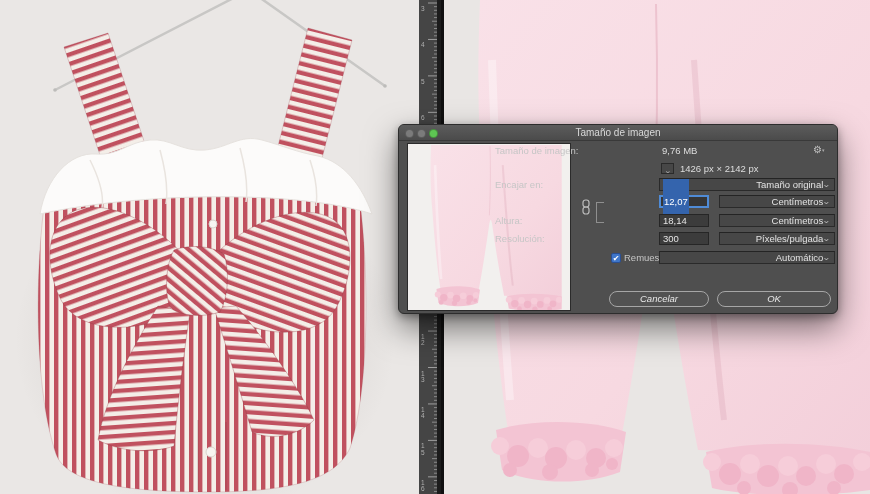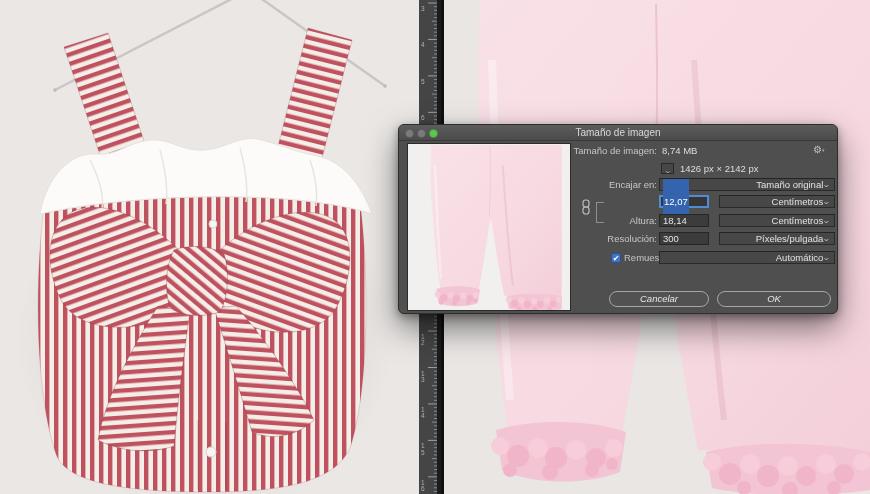--- a/index.html
+++ b/index.html
@@ -19,21 +19,21 @@
             border-bottom:1px solid #393939;border-radius:5px 5px 0 0;}
   .title{display:block;text-align:center;line-height:15px;font-size:10px;color:#d9d9d9;}
   .lights{position:absolute;left:6px;top:4px;display:flex;gap:3px;}
   .light{width:7px;height:7px;border-radius:50%;border:0.5px solid rgba(0,0,0,.25);}
   .light.g1,.light.g2{background:#7b7b7b;}
   .light.g3{background:#5ec553;}
 
   .preview{position:absolute;left:8px;top:18px;width:162px;height:166px;
            background:#f2f0ee;border:1px solid #2b2b2b;overflow:hidden;}
 
-  .lbl{position:absolute;left:96px;width:162px;text-align:right;line-height:13px;
+  .lbl{position:absolute;left:96px;width:162px;line-height:13px;
        color:#c6c6c6;white-space:nowrap;}
   .val{position:absolute;line-height:13px;color:#dedede;white-space:nowrap;}
 
   .ctl{position:absolute;height:13px;box-sizing:border-box;}
   .select{background:#474747;border:1px solid #2a2a2a;border-top-color:#242424;
           display:flex;justify-content:flex-end;align-items:center;
           padding:0 4px;color:#e2e2e2;}
   .select .stx{line-height:11px;}
   .chev{color:#b4b4b4;font-size:8px;line-height:10px;transform:scaleX(1.3);}
   .input{background:#3c3c3c;border:1px solid #262626;color:#e3e3e3;
@@ -358,21 +358,21 @@
     </div>
 
     <div class="preview">
       <svg width="162" height="166" viewBox="0 0 162 166">
         <rect width="162" height="166" fill="#f2f0ee"></rect>
         <use href="#pantsArt" transform="translate(11,1) scale(0.335)"></use>
       </svg>
     </div>
 
     <span class="lbl" style="top:19px">Tamaño de imagen:</span>
-    <span class="val" style="left:263px;top:19px">8,74 MB</span>
+    <span class="val" style="left:263px;top:19px">9,76 MB</span>
     <span class="gear"><span>⚙</span><span class="drop">▾</span></span>
 
     <span class="mini" style="left:262px;top:38px"><span class="chev">⌄</span></span>
     <span class="val" style="left:281px;top:37px">1426 px × 2142 px</span>
 
     <span class="lbl" style="top:53px">Encajar en:</span>
     <div class="ctl select" style="left:260px;top:53px;width:176px">
       <span class="stx">Tamaño original</span>
         <span class="chev">⌄</span>
     </div>

